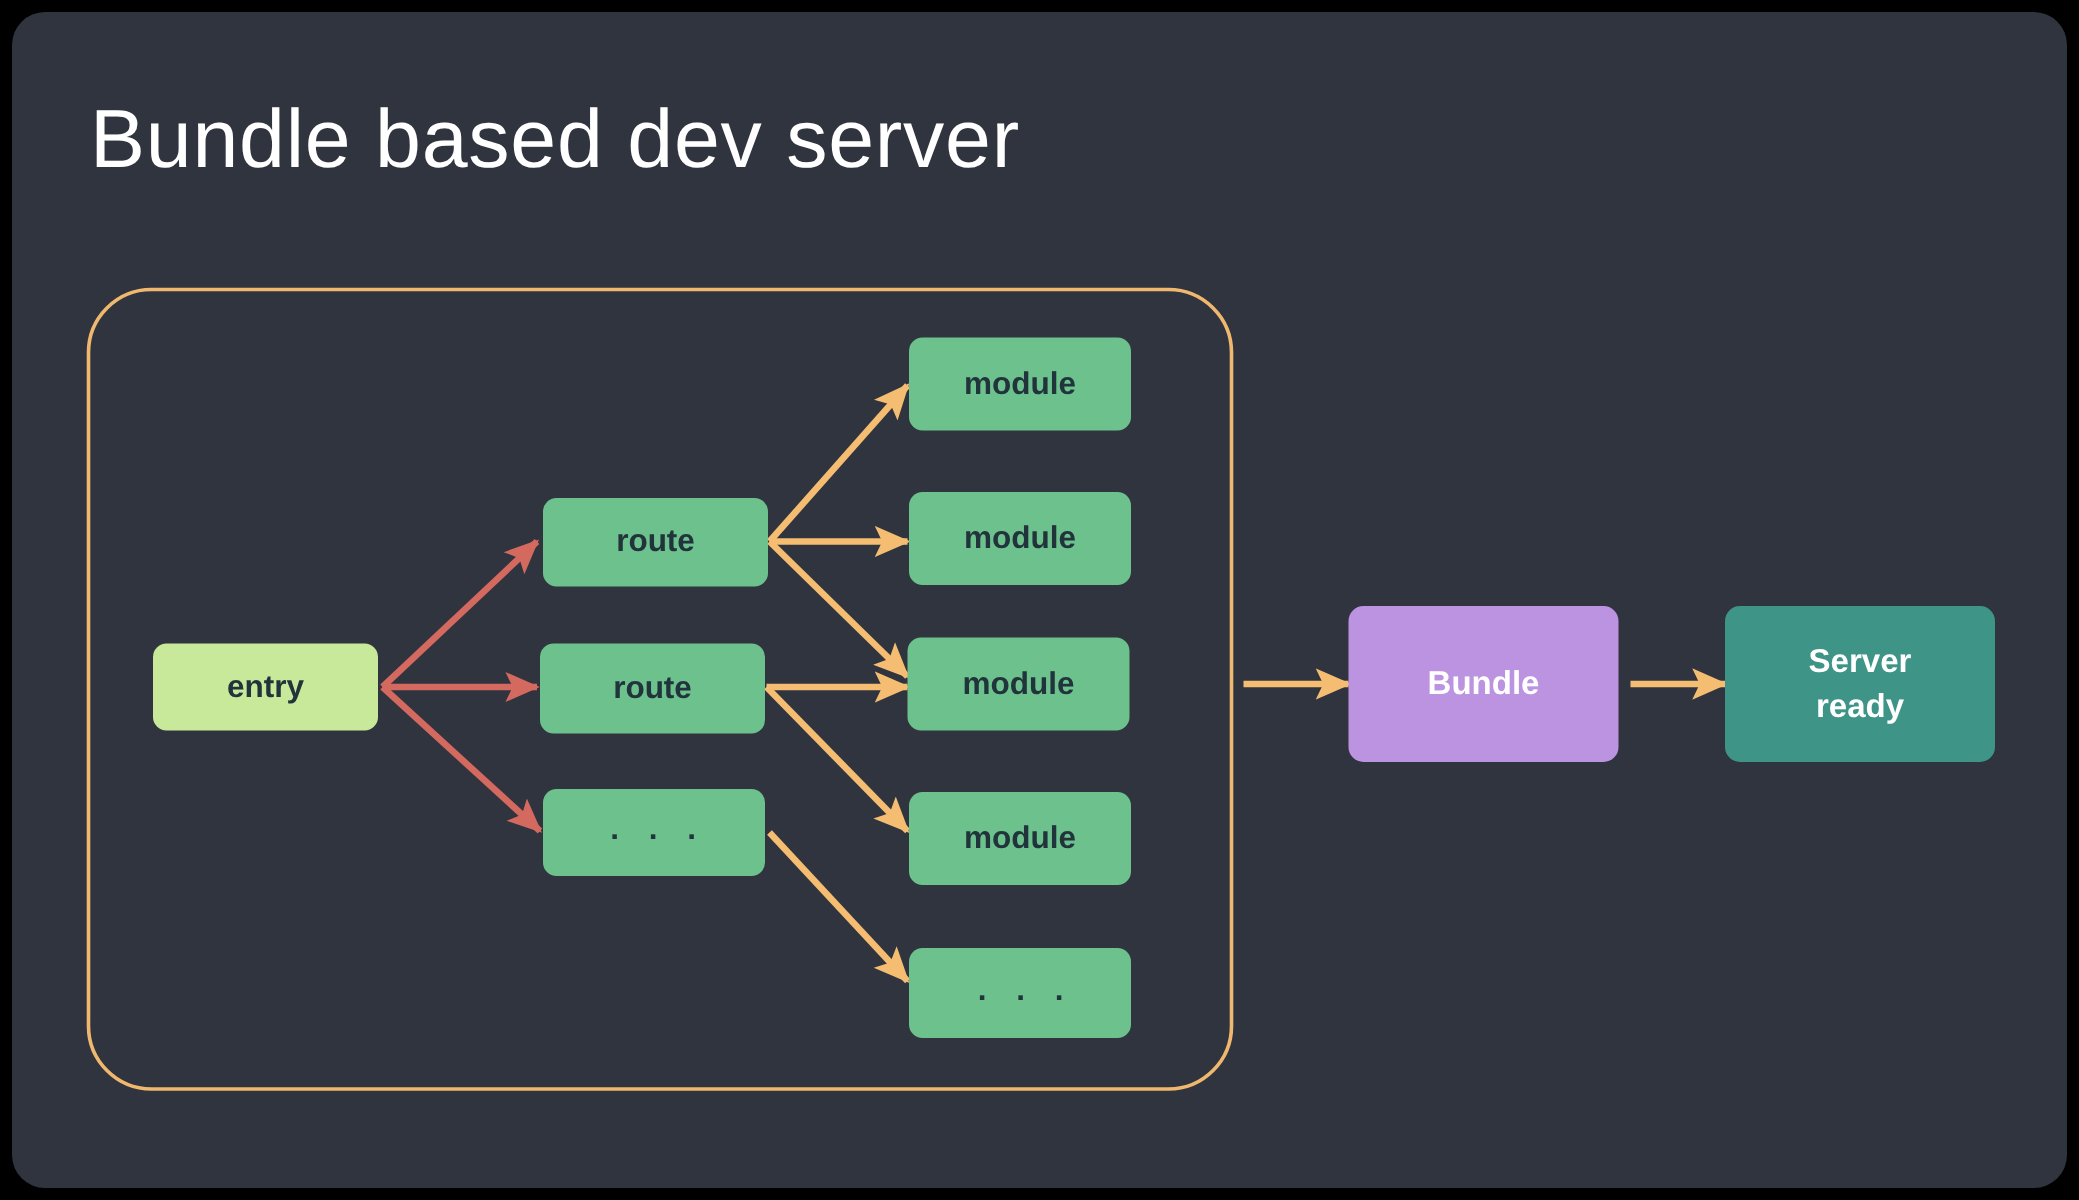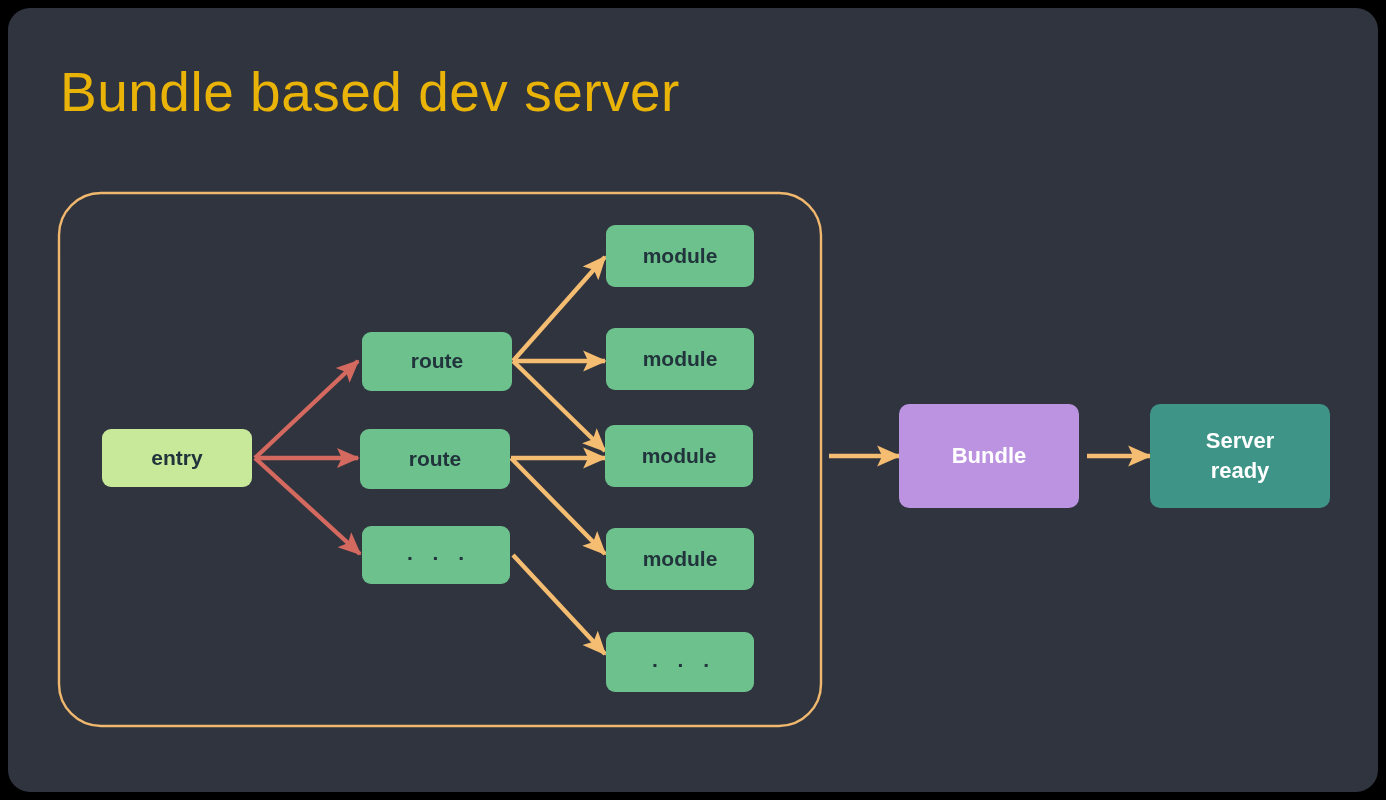--- a/index.html
+++ b/index.html
@@ -28,21 +28,21 @@
     border-radius: 22px;
     overflow: hidden;
   }
   #diagram-title {
     position: absolute;
     left: 52px;
     top: 52px;
     font-family: "Liberation Sans", sans-serif;
     font-size: 55px;
     font-weight: 400;
-    color: #eab308;
+    color: #ffffff;
     letter-spacing: 0.5px;
     white-space: nowrap;
   }
   #diagram-svg {
     position: absolute;
     left: 0;
     top: 0;
   }
   .node-label {
     font-family: "Liberation Sans", sans-serif;

